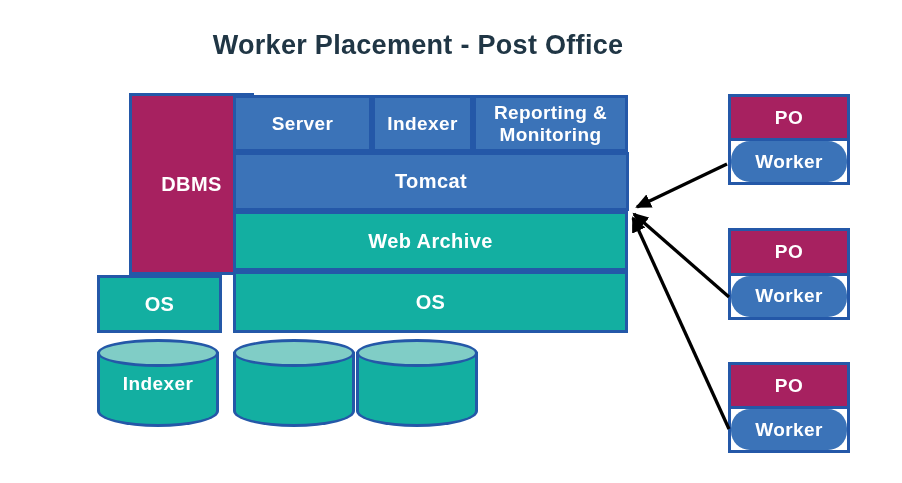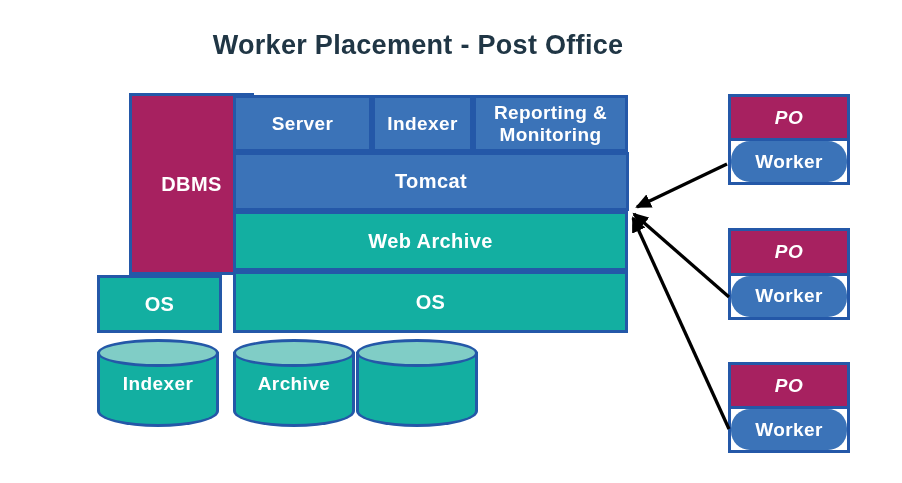--- a/index.html
+++ b/index.html
@@ -110,21 +110,20 @@
     flex: 1;
     background: var(--magenta, #A72160);
     border-bottom: 3px solid var(--border-blue, #2458A8);
     display: flex;
     align-items: center;
     justify-content: center;
     color: var(--label-text, #ffffff);
     font-weight: bold;
     font-size: 19px;
     letter-spacing: 0.4px;
-    font-style: italic;
   }
   .wbox-worker {
     flex: 1;
     background: var(--blue, #3B73B8);
     display: flex;
     align-items: center;
     justify-content: center;
     color: var(--label-text, #ffffff);
     font-weight: bold;
     font-size: 19px;
@@ -161,21 +160,20 @@
   <div class="box blue-fill srv">Server</div>
   <div class="box blue-fill idx">Indexer</div>
   <div class="box blue-fill rep">Reporting &amp; Monitoring</div>
   <div class="box blue-fill tomcat">Tomcat</div>
   <div class="box teal-fill websrv">Web Archive</div>
   <div class="box teal-fill os-mid">OS</div>
 
   <div class="cylinder cyl-archive">
     <div class="cyl-top"></div>
     <div class="cyl-body"></div>
-    <div class="cyl-label">Archive</div>
   </div>
   <div class="cylinder cyl-index">
     <div class="cyl-top"></div>
     <div class="cyl-body"></div>
   </div>
 
   <div class="wbox wbox-1">
     <div class="wbox-po">PO</div>
     <div class="wbox-worker">Worker</div>
   </div>

